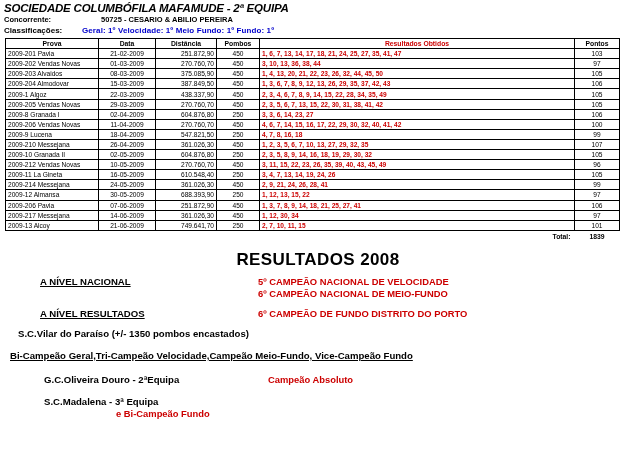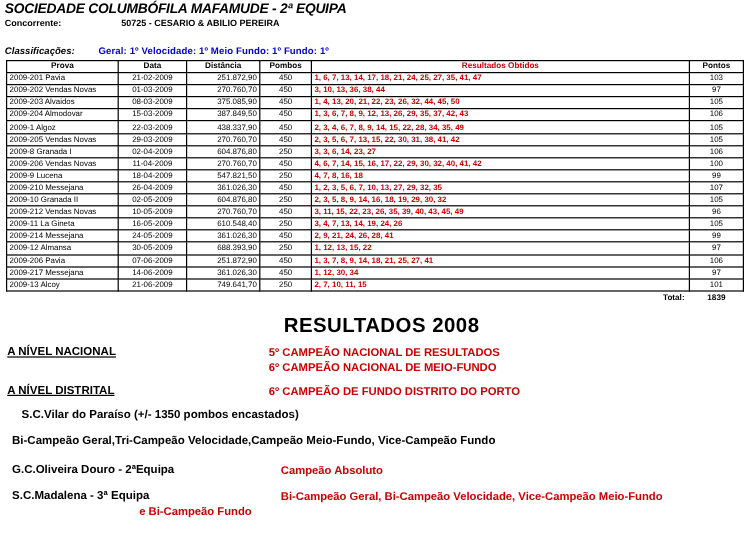--- a/index.html
+++ b/index.html
@@ -46,26 +46,24 @@
   .hdr-line3 {
     font-size: 8px;
     font-weight: bold;
     line-height: 11px;
     display: flex;
     align-items: baseline;
   }
   .hdr-line3 .lbl {
     width: 78px;
     flex: 0 0 78px;
-    font-style: italic;
   }
   .hdr-line3 .cls {
     color: #0000cc;
     letter-spacing: 0.1px;
-    margin-top: 12px;
   }
 
   
   table.res {
     border-collapse: collapse;
     width: 608px;
     margin: 2px 0 0 5px;
     font-size: 6.6px;
     table-layout: fixed;
   }
@@ -111,20 +109,21 @@
     padding-left: 16px;
   }
   .rows {
     margin-top: 6px;
     position: relative;
   }
   .row {
     display: flex;
     align-items: flex-start;
     margin-bottom: 1px;
+    margin-left: 34px;
   }
   .left {
     flex: 0 0 218px;
     padding-left: 6px;
     font-size: 9.6px;
     font-weight: bold;
     color: #000000;
     text-decoration: underline;
   }
   .left.nound { text-decoration: none; }
@@ -140,20 +139,21 @@
     font-size: 9.6px;
     font-weight: bold;
     color: #000000;
     padding-left: 10px;
   }
   .indent-left {
     padding-left: 18px;
   }
   .indent-left2 {
     padding-left: 10px;
+    text-decoration: underline;
   }
   .sub-red {
     font-size: 9.4px;
     font-weight: bold;
     color: #cc0000;
     padding-left: 116px;
     margin-top: 1px;
   }
 </style>
 </head>
@@ -336,45 +336,44 @@
         </tr>
       </tbody>
   </table>
 
   <div class="r2008-title">RESULTADOS 2008</div>
 
   <div class="rows">
 
     <div class="row">
       <div class="left">A NÍVEL NACIONAL</div>
-      <div class="right">5º CAMPEÃO NACIONAL DE RESULTADOS</div>
+      <div class="right">5º CAMPEÃO NACIONAL DE VELOCIDADE</div>
     </div>
 
     <div class="row tall">
       <div class="left nound"></div>
       <div class="right">6º CAMPEÃO NACIONAL DE MEIO-FUNDO</div>
     </div>
 
     <div class="row tall">
-      <div class="left">A NÍVEL DISTRITAL</div>
+      <div class="left">A NÍVEL RESULTADOS</div>
       <div class="right">6º CAMPEÃO DE FUNDO DISTRITO DO PORTO</div>
     </div>
 
 
 
     <div class="wide-black indent-left" style="margin-bottom:11px;">S.C.Vilar do Paraíso (+/- 1350 pombos encastados)</div>
     <div class="wide-black indent-left2" style="margin-bottom:13px;">Bi-Campeão Geral,Tri-Campeão Velocidade,Campeão Meio-Fundo, Vice-Campeão Fundo</div>
 
     <div class="row tall3">
       <div class="left nound" style="flex:0 0 224px; padding-left:10px;">G.C.Oliveira Douro - 2ªEquipa</div>
       <div class="right">Campeão Absoluto</div>
     </div>
 
     <div class="row">
       <div class="left nound" style="flex:0 0 224px; padding-left:10px;">S.C.Madalena - 3ª Equipa</div>
-      <div class="right">Bi-Campeão Geral, Bi-Campeão Velocidade, Vice-Campeão Meio-Fundo</div>
     </div>
 
     <div class="sub-red">e Bi-Campeão Fundo</div>
 
   </div>
 
 </div>
 
 </body></html>

